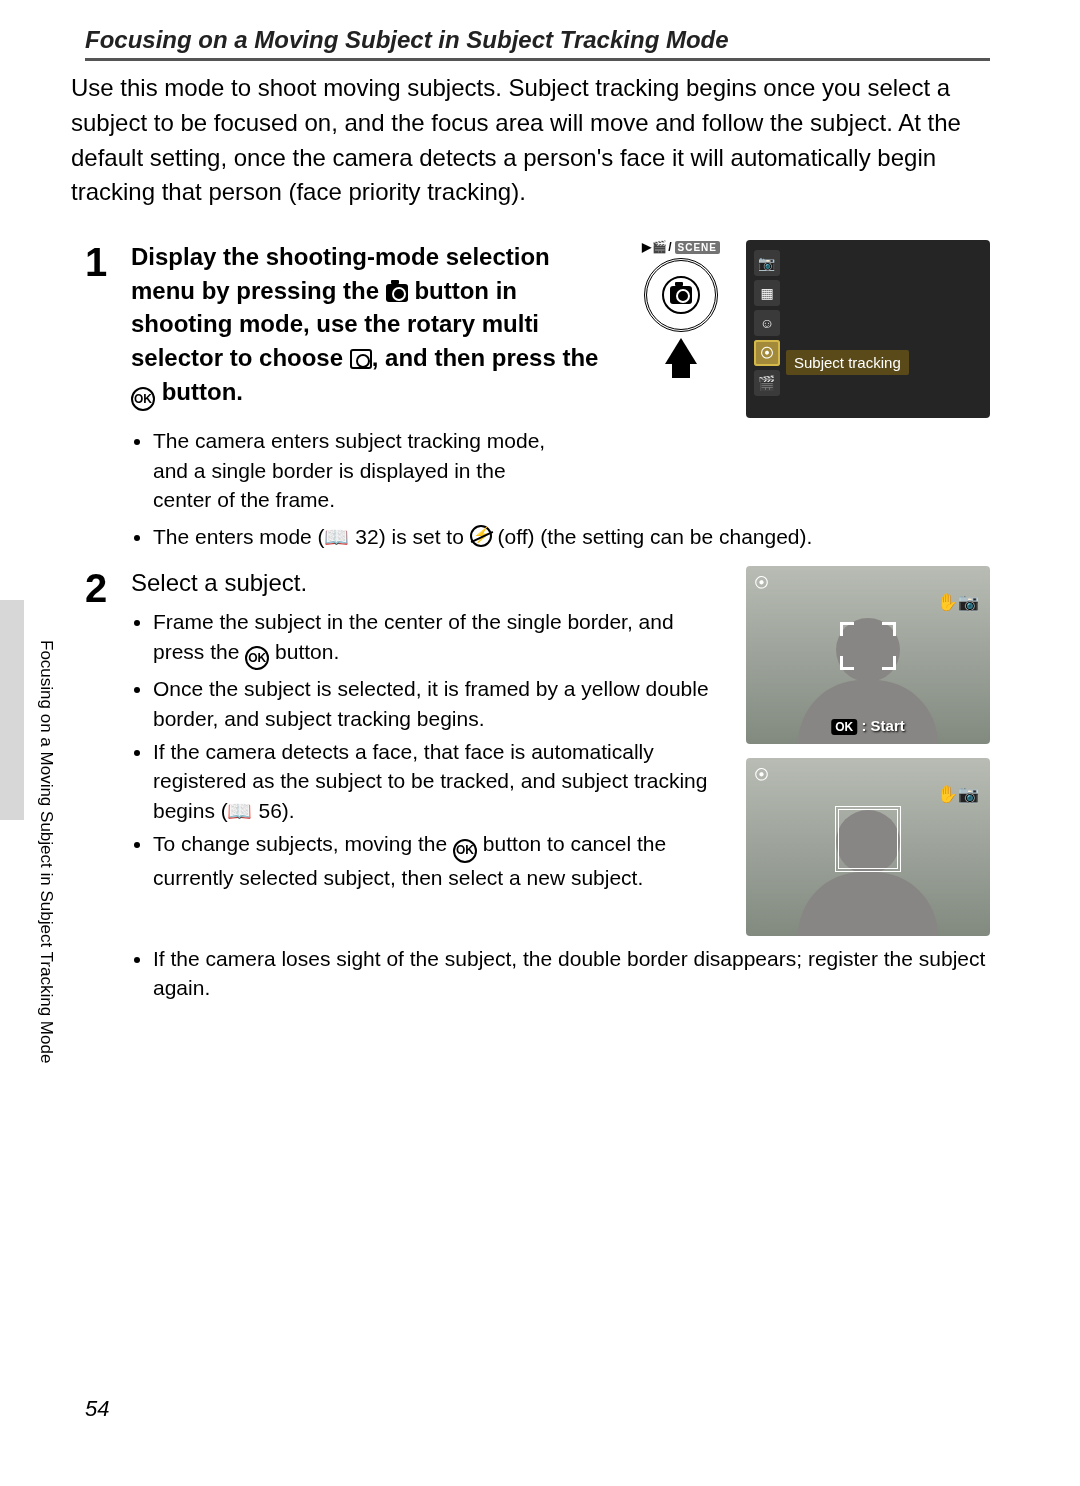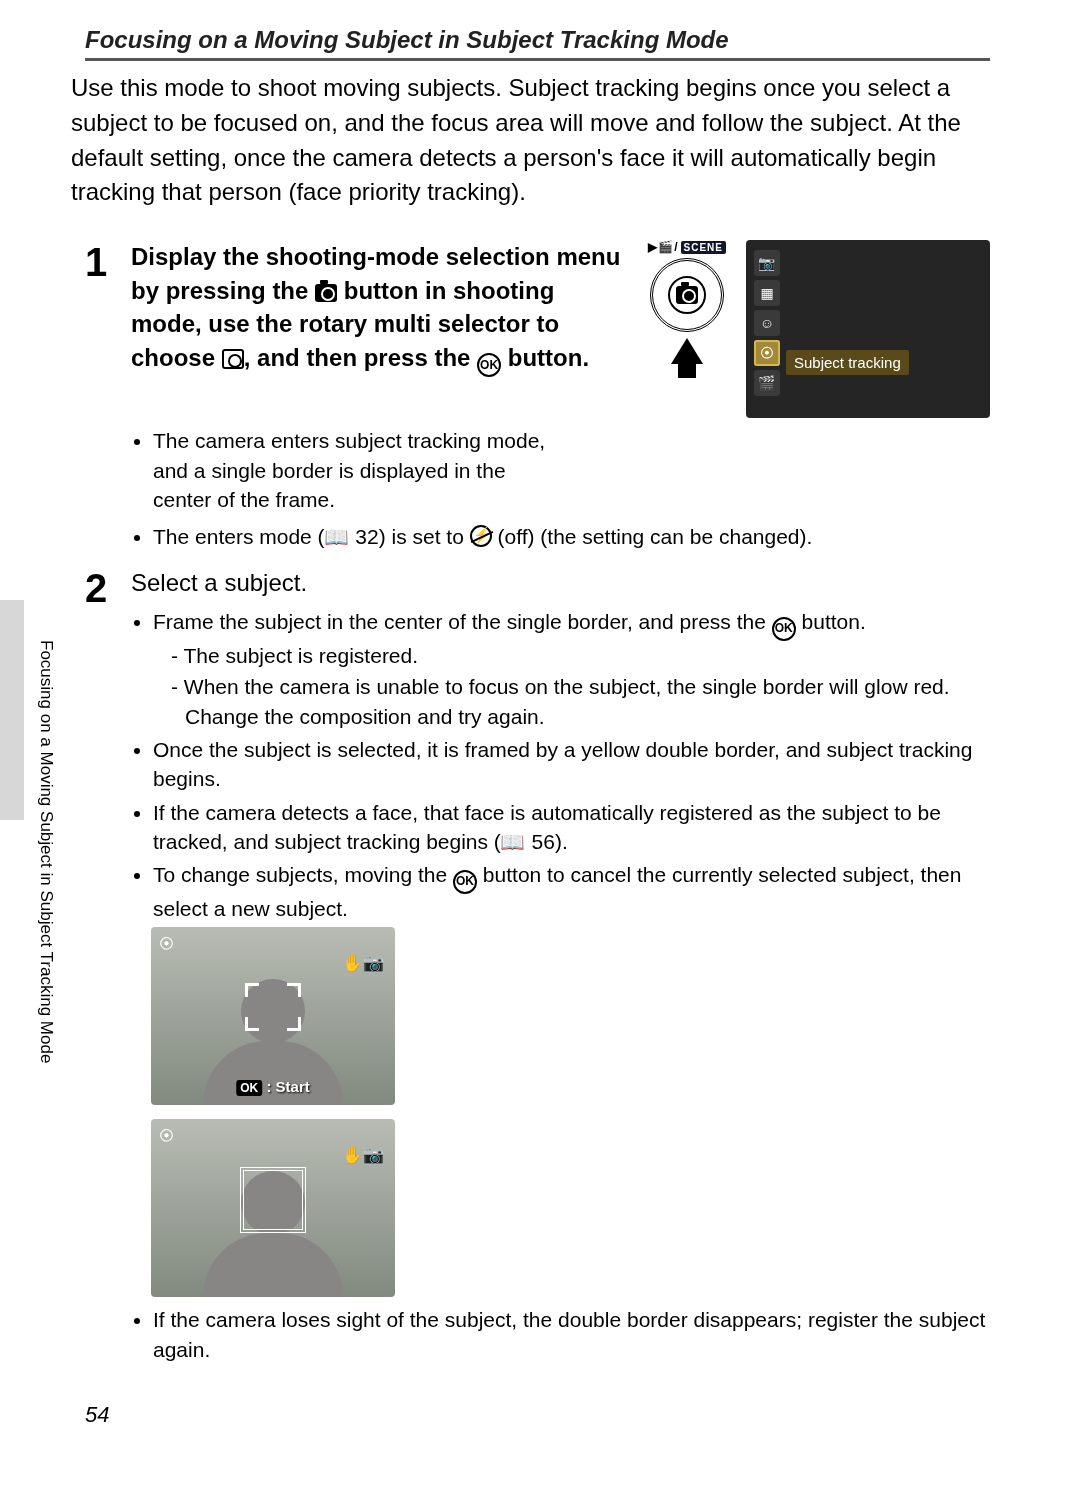--- a/index.html
+++ b/index.html
@@ -48,21 +48,21 @@
   }
   .step-num {
     font-size: 40px;
     font-weight: bold;
     width: 46px;
     flex-shrink: 0;
     line-height: 1;
     padding-top: 2px;
   }
   .step-body { flex: 1; }
-  .step-head-row { display: flex; align-items: flex-start; gap: 4px; }
+  .step-head-row { display: flex; align-items: flex-start; gap: 10px; }
   .step-title {
     font-size: 24px;
     line-height: 1.4;
     flex: 1;
   }
   .bold { font-weight: bold; }
   .bullets {
     margin-top: 8px;
     font-size: 21px;
     line-height: 1.4;
@@ -101,21 +101,21 @@
     content: "⚡"; position: absolute; top: -3px; left: 2px; font-size: 15px;
   }
   .icon-flash-off::after {
     content: ""; position: absolute; top: 9px; left: -2px; width: 24px; height: 2px; background: #000; transform: rotate(-25deg);
   }
   .icon-book { font-size: 20px; }
 
   
   .dial-wrap { width: 110px; flex-shrink: 0; text-align: center; }
   .dial-label { font-size: 12px; font-weight: bold; letter-spacing: 1px; margin-bottom: 4px;}
-  .scene-box { display:inline-block; background:#0f172a; color:#fff; font-size:10px; padding:1px 3px; border-radius:2px; margin-left:2px;}
+  .scene-box { display:inline-block; background:#737373; color:#fff; font-size:10px; padding:1px 3px; border-radius:2px; margin-left:2px;}
   .dial {
     width: 74px; height: 74px; border: 3px double #000; border-radius: 50%; margin: 0 auto; display: flex; align-items: center; justify-content: center; position: relative;
   }
   .dial-inner { width: 38px; height: 38px; border: 2px solid #000; border-radius: 50%; display:flex; align-items:center; justify-content:center;}
   .arrow-up {
     width: 0; height: 0; border-left: 16px solid transparent; border-right: 16px solid transparent; border-bottom: 26px solid #000; margin: 6px auto 0;
   }
   .arrow-stem { width: 18px; height: 16px; background:#000; margin: -2px auto 0;}
 
   
@@ -153,29 +153,29 @@
     position: absolute;
     left: 36px;
     top: 640px;
     writing-mode: vertical-rl;
     font-size: 17px;
     height: 450px;
   }
   .page-num {
     position: absolute;
     left: 85px;
-    bottom: 58px;
+    bottom: 64px;
     font-style: italic;
     font-size: 22px;
   }
   .left-tab {
     position:absolute; left:0; top:600px; width:24px; height:220px; background:#d7d7d7;
   }
 
-  .step2-title-row { display:flex; align-items:flex-start;flex-direction:column; }
+  .step2-title-row { display:flex; align-items:flex-start; }
   .step2-left { flex:1; padding-right: 4px;}
 </style>
 </head>
 <body>
 
 <div class="left-tab"></div>
 
 <div class="page">
 
   <div class="header-bar">
@@ -244,24 +244,20 @@
 
   <div class="step">
     <div class="step-num">2</div>
     <div class="step-body">
       <div class="step2-title-row">
         <div class="step2-left">
           <div class="step-title">Select a subject.</div>
           <ul class="bullets">
             <li>
               <span>Frame the subject in the center of the single border, and press the </span><span class="inline-icon icon-ok">OK</span><span> button.</span>
-              <div class="sub-dash">
-                <div>- <span>The subject is registered.</span></div>
-                <div>- <span>When the camera is unable to focus on the subject, the single border will glow red. Change the composition and try again.</span></div>
-              </div>
             </li>
             <li>Once the subject is selected, it is framed by a yellow double border, and subject tracking begins.</li>
             <li>
               <span>If the camera detects a face, that face is automatically registered as the subject to be tracked, and subject tracking begins (</span><span class="icon-book">📖</span><span> 56).</span>
             </li>
             <li>
               <span>To change subjects, moving the </span><span class="inline-icon icon-ok">OK</span><span> button to cancel the currently selected subject, then select a new subject.</span>
             </li>
           </ul>
         </div>

